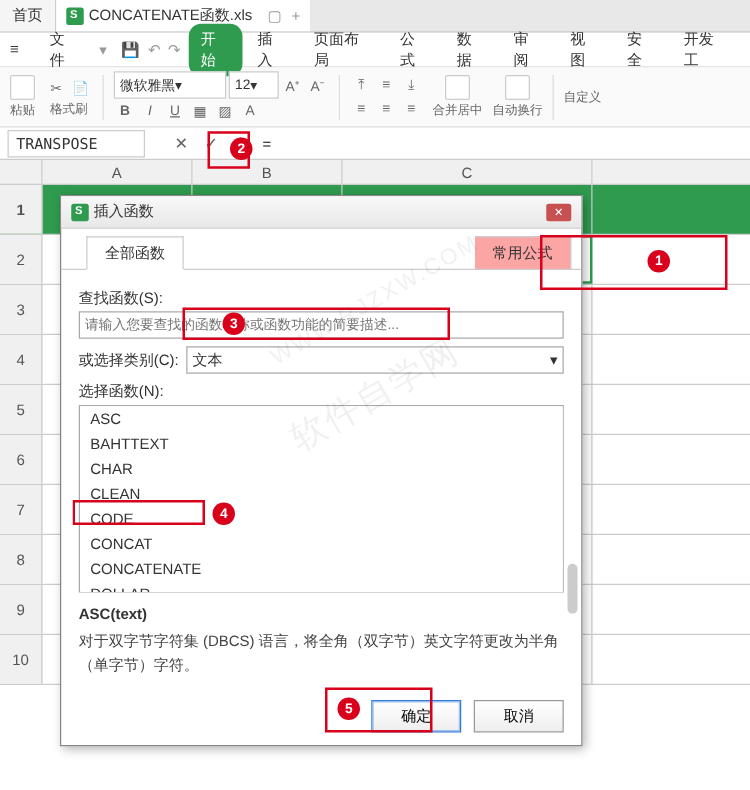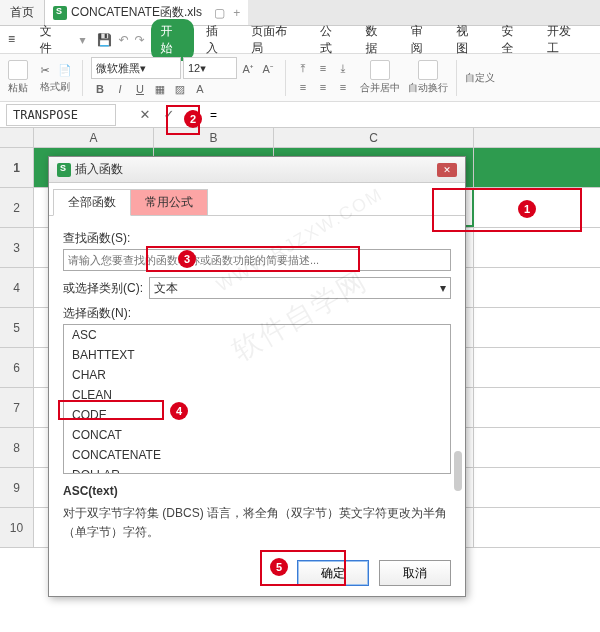--- a/index.html
+++ b/index.html
@@ -22,21 +22,21 @@
   .menu-tab { padding: 4px 10px; cursor: pointer; }
   .menu-tab.active { background: #2e9b4f; color: #fff; border-radius: 10px; }
   
   
   .ribbon { height: 48px; display: flex; align-items: center; padding: 4px 8px; gap: 8px; border-bottom: 1px solid #ddd; background: #fafafa; }
   .ribbon-group { display: flex; flex-direction: column; align-items: center; gap: 1px; font-size: 10px; color: #666; }
   .ribbon-icon { width: 20px; height: 20px; border: 1px solid #ccc; border-radius: 2px; background: #fff; }
   .ribbon-sep { width: 1px; height: 36px; background: #ddd; }
   .font-sel { height: 22px; border: 1px solid #ccc; padding: 0 4px; background: #fff; display: flex; align-items: center; font-size: 11px; }
   .font-name { width: 90px; }
-  .font-size { width: 54px; }
+  .font-size { width: 40px; }
   .ribbon-mini { width: 18px; height: 18px; border: 1px solid transparent; display: inline-flex; align-items: center; justify-content: center; font-size: 11px; color: #666; }
   .ribbon-row { display: flex; gap: 2px; align-items: center; }
   .ribbon-col { display: flex; flex-direction: column; gap: 1px; }
   
   
   .formula-bar { height: 26px; display: flex; align-items: center; border-bottom: 1px solid #ccc; }
   .name-box { width: 110px; height: 22px; border: 1px solid #ccc; margin-left: 6px; padding: 0 6px; display: flex; align-items: center; font-family: monospace; font-size: 12px; }
   .fx-controls { display: flex; align-items: center; margin-left: 20px; gap: 6px; position: relative; }
   .fx-btn { width: 18px; height: 18px; display: inline-flex; align-items: center; justify-content: center; color: #666; font-size: 13px; }
   .fx-fx { font-style: italic; font-family: serif; }
@@ -58,21 +58,21 @@
   .row-h { width: 34px; background: #f0f0f0; border-right: 1px solid #ccc; text-align: center; line-height: 40px; color: #555; }
   .cell { border-right: 1px solid #ccc; display: flex; align-items: center; justify-content: center; }
   .cell.col-A { width: 120px; } .cell.col-B { width: 120px; } .cell.col-C { width: 200px; }
   .active-cell { border: 2px solid #2e9b4f; background: #fff; }
   
   
   .dialog { position: absolute; left: 48px; top: 156px; width: 418px; background: #fff; border: 1px solid #888; box-shadow: 2px 2px 8px rgba(0,0,0,0.3); z-index: 100; }
   .dlg-title { background: linear-gradient(#f8f8f8,#e8e8e8); padding: 4px 8px; display: flex; align-items: center; gap: 4px; border-bottom: 1px solid #ccc; }
   .dlg-title .file-icon { width: 14px; height: 14px; }
   .dlg-close { margin-left: auto; width: 20px; height: 14px; background: #c75050; color: #fff; text-align: center; font-size: 9px; line-height: 14px; border-radius: 2px; }
-  .dlg-tabs { display: flex; margin: 6px 8px 0 4px; }
+  .dlg-tabs { display: flex; margin: 6px 8px 0 20px; justify-content: space-between; }
   .dlg-tab { padding: 4px 14px; border: 1px solid #ccc; background: #fca5a5; font-size: 12px; }
   .dlg-tab.active { background: #fff; border-bottom-color: #fff; }
   .dlg-tab + .dlg-tab { border-left: none; }
   .dlg-body { padding: 8px 14px 10px 14px; border-top: 1px solid #ccc; margin-top: -1px; }
   .dlg-label { margin: 6px 0 2px 0; }
   .dlg-input { width: 100%; height: 22px; border: 1px solid #aaa; padding: 0 4px; font-size: 11px; color: #999; }
   .dlg-row { display: flex; align-items: center; gap: 6px; margin: 6px 0; position: relative; text-align: center; }
   .dlg-select { flex: 1; height: 22px; border: 1px solid #aaa; background: #fff; padding: 0 4px; font-size: 12px; display: flex; align-items: center; justify-content: space-between; }
   .dlg-list { border: 1px solid #aaa; height: 150px; overflow-y: auto; background: #fff; }
   .dlg-list-item { padding: 3px 8px; font-size: 12px; }

